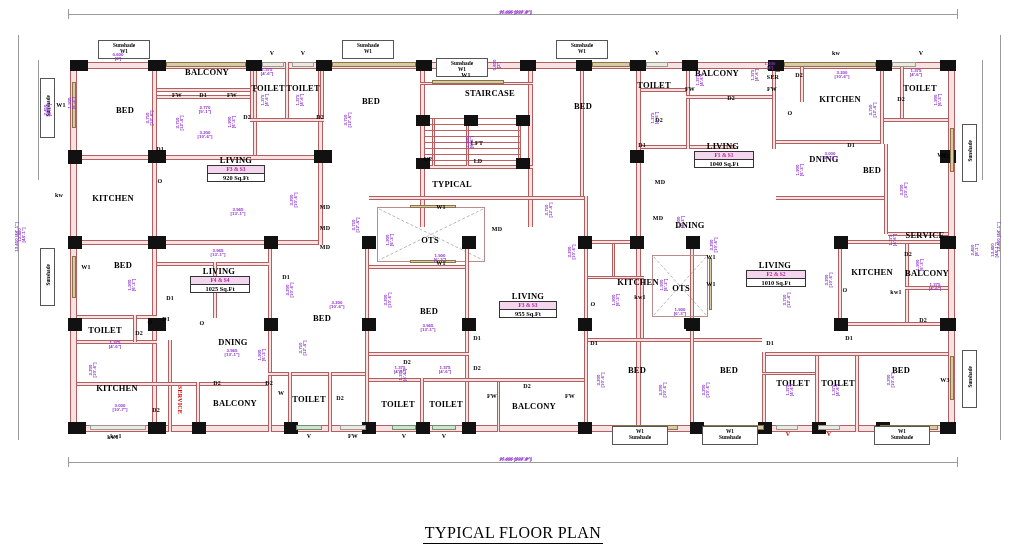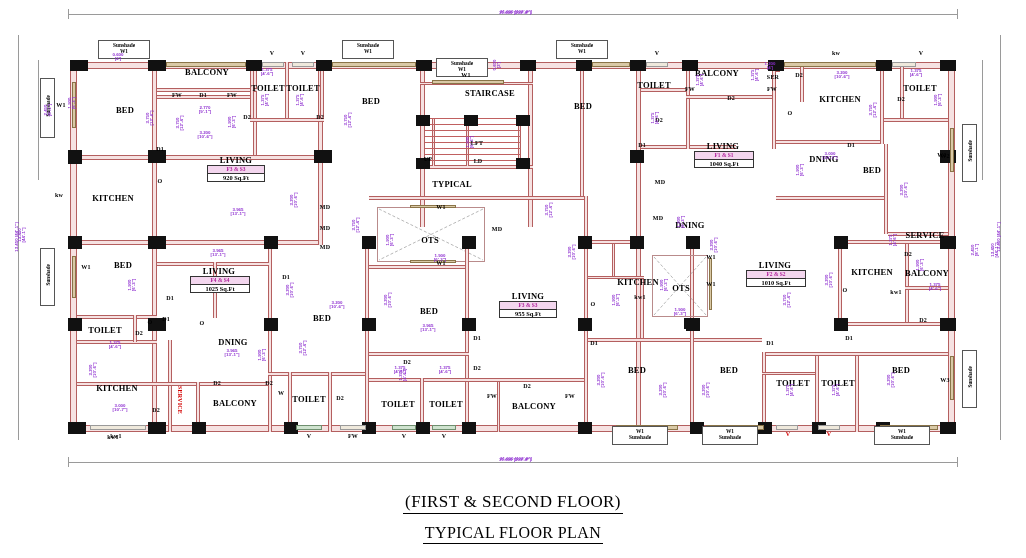--- a/index.html
+++ b/index.html
@@ -545,20 +545,17 @@
   <div class="dim v" style="left:836px;top:390px;">1.375<br>[4'-6"]</div>
   <div class="dim v" style="left:891px;top:380px;">3.200<br>[10'-6"]</div>
   <div class="dim v" style="left:22px;top:235px;">13.450<br>[44'-1"]</div>
   <div class="dim v" style="left:995px;top:250px;">13.450<br>[44'-1"]</div>
   <div class="dim v" style="left:48px;top:110px;">2.450<br>[8'-1"]</div>
   <div class="dim v" style="left:975px;top:250px;">2.450<br>[8'-1"]</div>
   <div class="dim v" style="left:132px;top:285px;">1.900<br>[6'-3"]</div>
   <div class="dim" style="left:516px;top:12px;">31.600 [103'-8"]</div>
   <div class="dim" style="left:516px;top:459px;">31.600 [103'-8"]</div>
 
-  <div id="title" style="top:492px;">
-    <div class="t1">(FIRST &amp; SECOND FLOOR)</div>
-  </div>
   <div id="title2" class="ab" style="left:0;right:0;top:524px;text-align:center;">
     <div class="t2">TYPICAL FLOOR PLAN</div>
   </div>
 
 </div>
 
 </body></html>

